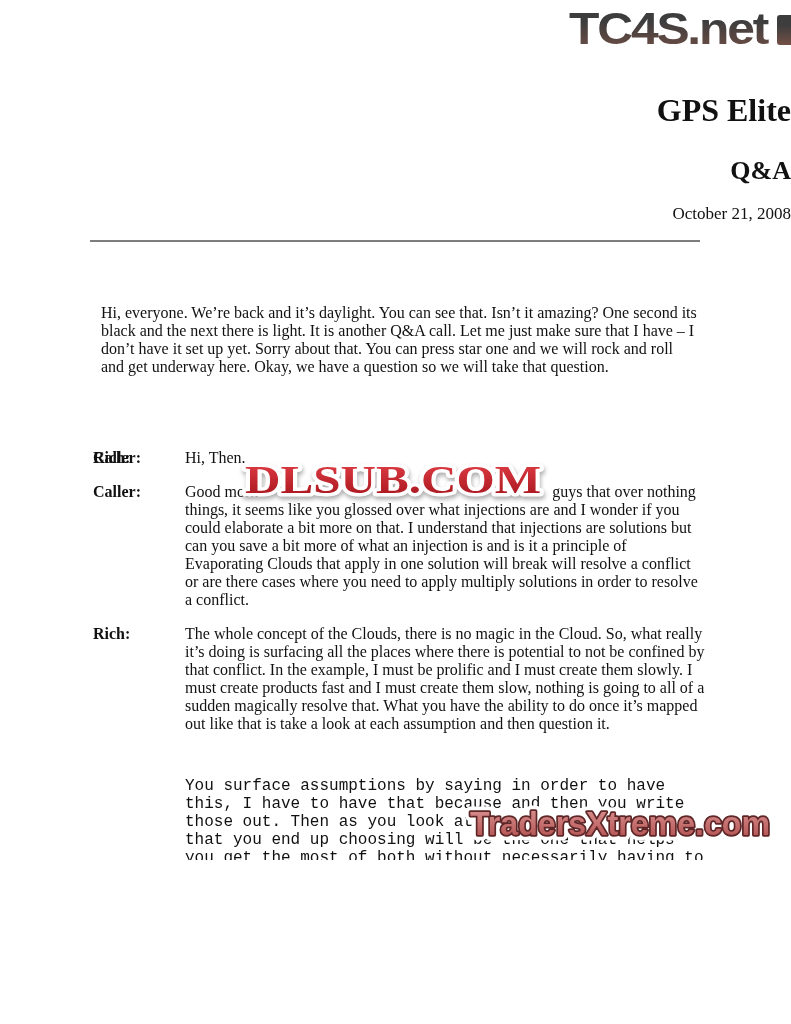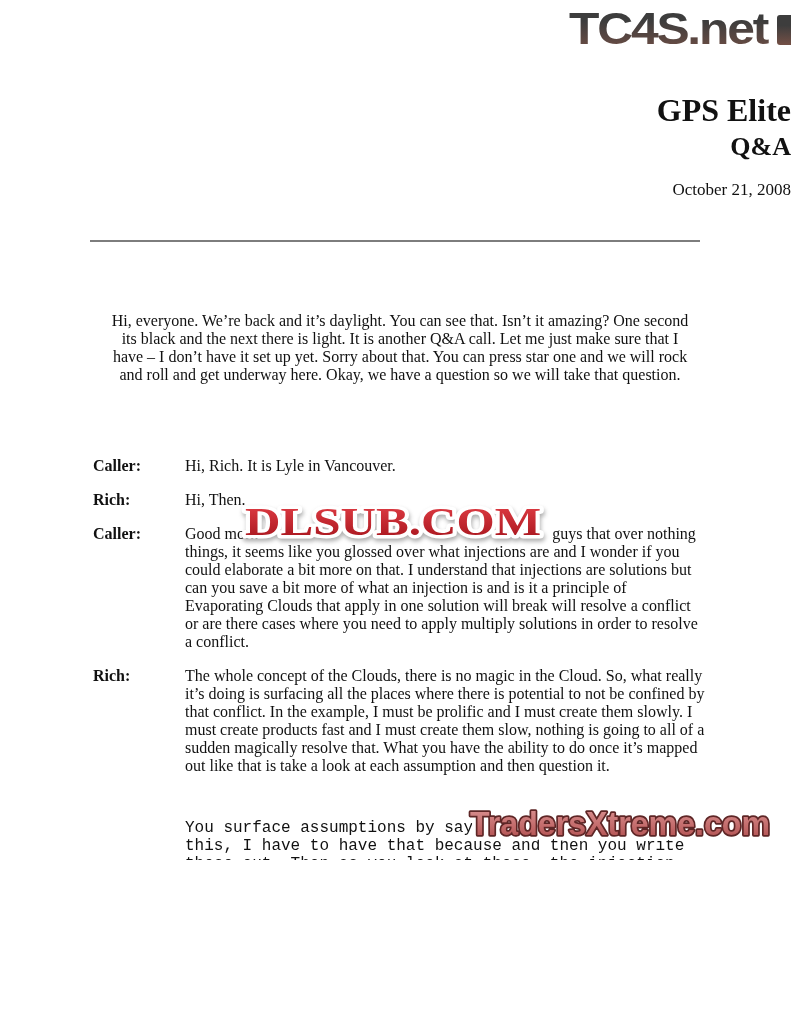--- a/index.html
+++ b/index.html
@@ -9,30 +9,30 @@
     background:#ffffff;
     overflow:hidden;
     font-family:"Liberation Serif", serif;
     color:#111111;
   }
   
   .tc4s-logo{position:absolute;top:3px;right:0;}
   
   .doc-header{position:absolute;top:0;left:0;right:0;text-align:right;}
   .doc-title{margin:94px 0 0 0;font-size:32px;font-weight:bold;line-height:1.0;}
-  .doc-subtitle{margin:8px 0 0 0;font-size:26px;font-weight:bold;line-height:1.0;}
+  .doc-subtitle{margin:32px 0 0 0;font-size:26px;font-weight:bold;line-height:1.0;}
   .doc-date{margin:21px 0 0 0;font-size:17px;line-height:1.0;}
   
   .rule{position:absolute;top:240px;left:90px;width:610px;border-top:2px solid #7d7d7d;height:0;}
   
   .content{
     position:absolute;top:296px;left:93px;width:614px;
     font-size:16px;line-height:18px;
   }
-  .intro{margin:16px;text-align:center;}
+  .intro{margin:8px;}
   .entry{position:relative;padding-left:92px;margin-top:16px;}
   .entry.first{margin-top:73px;}
   .entry.cont-gap{margin-top:44px;font-family:Liberation Mono, monospace;}
   .speaker-label{position:absolute;left:0;top:0;font-weight:bold;}
   .line1{white-space:nowrap;position:relative;}
   .wm-spacer{display:inline-block;width:294px;height:1px;vertical-align:baseline;}
   
   .dlsub-wm{
     position:absolute;left:52px;top:-28px;
     filter:drop-shadow(1px 3px 2px rgba(80,80,80,0.45));
@@ -63,21 +63,20 @@
   </div>
 
   <div class="rule"></div>
 
   <div class="content">
 
     <p class="intro">Hi, everyone. We’re back and it’s daylight. You can see that. Isn’t it amazing? One second its black and the next there is light. It is another Q&amp;A call. Let me just make sure that I have – I don’t have it set up yet. Sorry about that. You can press star one and we will rock and roll and get underway here. Okay, we have a question so we will take that question.</p>
 
     <div class="entry first">
       <span class="speaker-label">Caller:</span>
-      <div class="entry-text">Hi, Rich. It is Lyle in Vancouver.</div>
     </div>
 
     <div class="entry">
       <span class="speaker-label">Rich:</span>
       <div class="entry-text">Hi, Then.</div>
     </div>
 
     <div class="entry">
       <span class="speaker-label">Caller:</span>
       <div class="entry-text">

